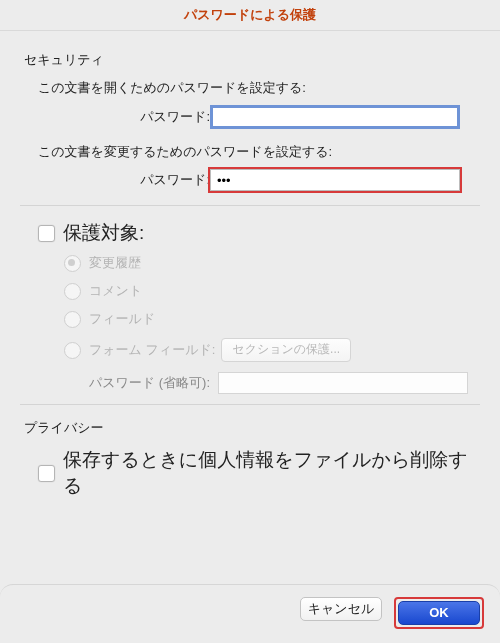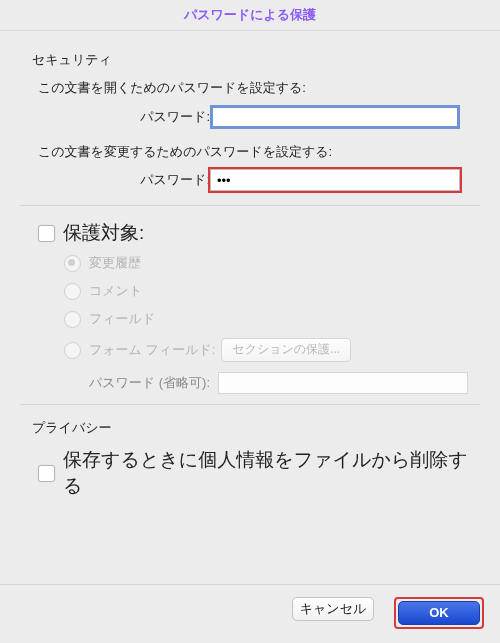--- a/index.html
+++ b/index.html
@@ -19,33 +19,33 @@
     height: 643px;
     display: flex;
     flex-direction: column;
   }
   .titlebar {
     height: 30px;
     line-height: 30px;
     text-align: center;
     font-weight: 600;
     font-size: 13px;
-    color: #8b5cf6;
+    color: #c2410c;
     border-bottom: 1px solid #d9d9d9;
     background: #ececec;
   }
   .body {
     flex: 1;
     padding: 18px 20px 0 20px;
     overflow: hidden;
   }
   .section-title {
     font-size: 13px;
     color: #222;
-    margin: 2px 0 10px 12px;
+    margin: 2px 0 10px 4px;
   }
   .subtext {
     font-size: 13px;
     color: #222;
     margin: 0 0 8px 18px;
   }
   .password-row {
     display: flex;
     align-items: center;
     margin: 0 0 14px 0;
@@ -157,21 +157,22 @@
     border: 1px solid #d5d5d5;
     background: #fdfdfd;
     border-radius: 0;
   }
 
   .footer {
     border-top: 1px solid #d6d6d6;
     padding: 12px 16px 14px 0;
     display: flex;
     justify-content: flex-end;
-    gap: 20px;
+    gap: 12px;
+    border-radius: 13px;
   }
   .btn {
     height: 24px;
     min-width: 82px;
     font-size: 13px;
     border-radius: 5px;
     text-align: center;
     line-height: 22px;
     box-sizing: border-box;
   }

